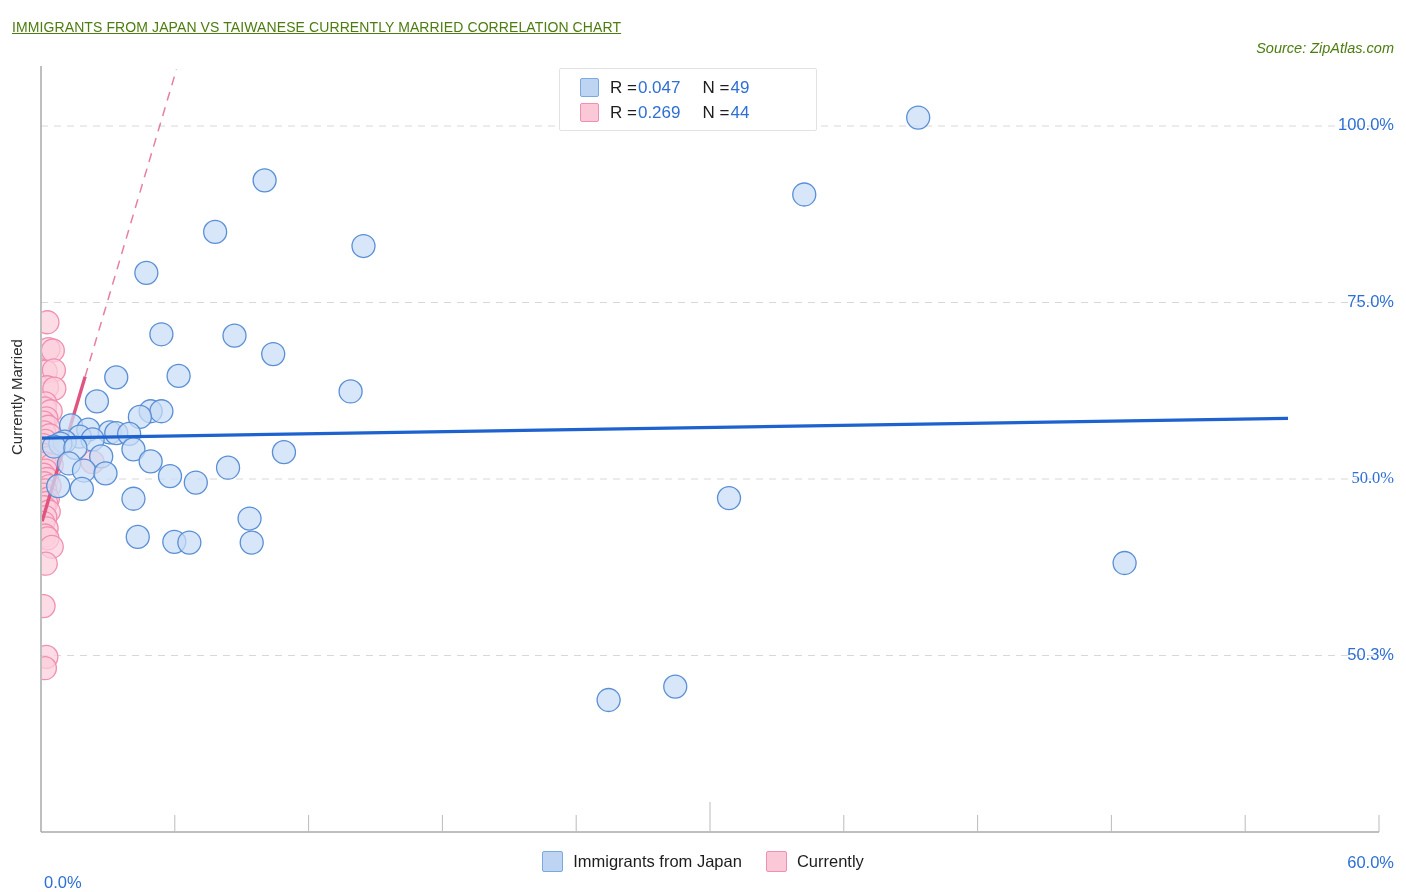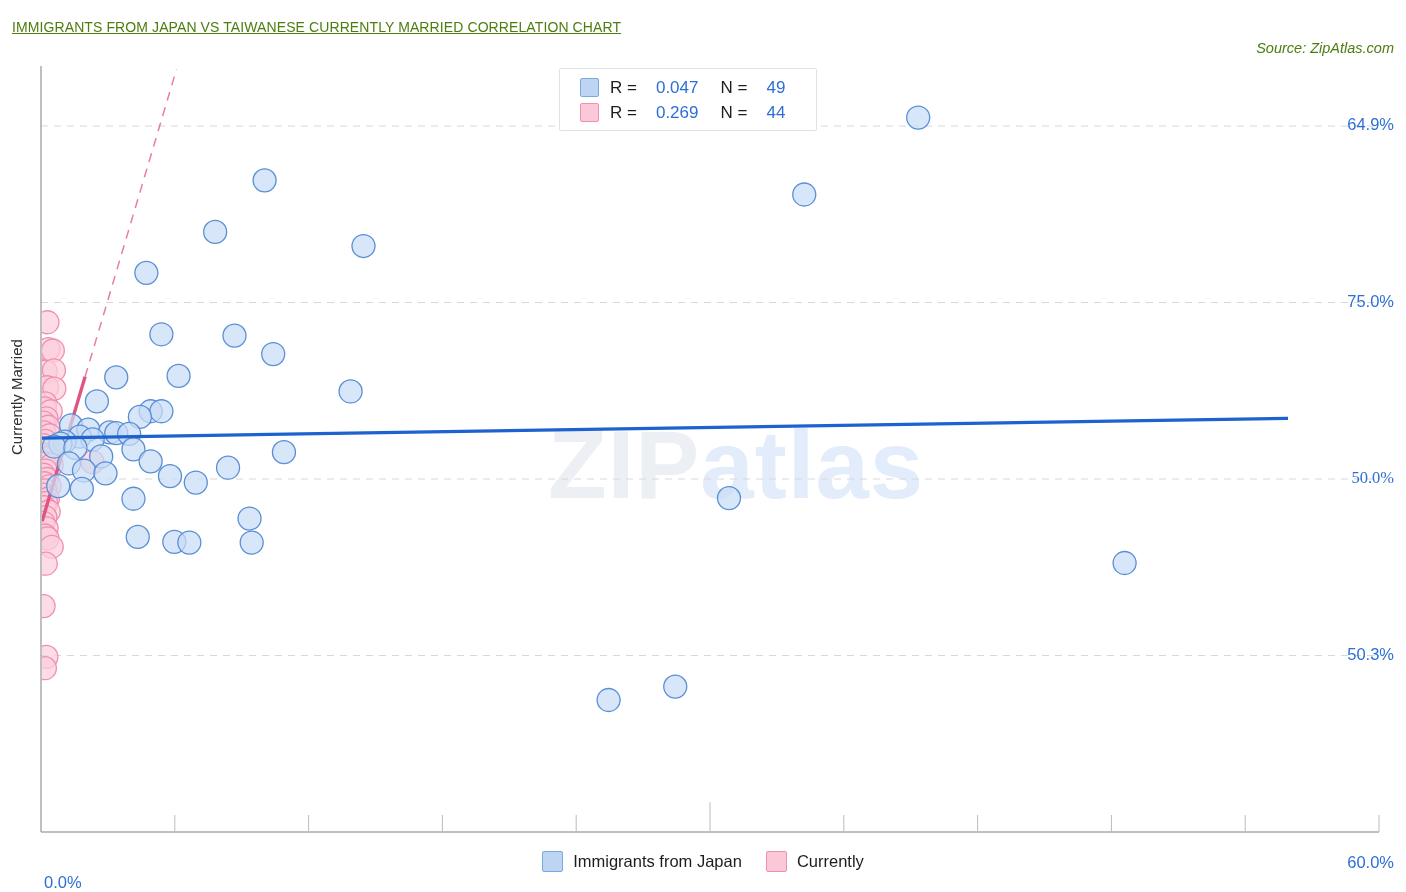--- a/index.html
+++ b/index.html
@@ -91,21 +91,21 @@
   .swatch {
     width: 17px;
     height: 17px;
     border-radius: 2px;
     margin-right: 11px;
     flex: 0 0 auto;
   }
   .sw-blue { background: #bdd4f2; border: 1px solid #7aa8e0; }
   .sw-pink { background: #fbc8d8; border: 1px solid #f08fb0; }
   .lbl { color: #1d1d1d; }
-  .val { color: #2d6fd4; margin-left: 19px; }
+  .val { color: #2d6fd4; margin-left: 1px; }
   .gap { display: inline-block; width: 22px; }
 
   .botlegend {
     position: absolute;
     left: 0;
     right: 0;
     top: 851px;
     display: flex;
     justify-content: center;
     align-items: center;
@@ -130,21 +130,20 @@
   .wm-atlas { color: #e2ecfa; }
 </style>
 </head>
 <body>
 
 <div id="chart-root">
 
   <div class="title">IMMIGRANTS FROM JAPAN VS TAIWANESE CURRENTLY MARRIED CORRELATION CHART</div>
   <div class="source">Source: ZipAtlas.com</div>
 
-  <div class="watermark"><span class="wm-zip">ZIP</span><span class="wm-atlas">atlas</span></div>
 
   <div class="ylabel">Currently Married</div>
 
   <svg class="plot" id="plot-svg" width="1406" height="892">
       <line x1="41" y1="126.0092165898617" x2="1379" y2="126.0092165898617" stroke="#d8d8d8" stroke-width="1" stroke-dasharray="7,6"></line>
       <line x1="41" y1="302.50691244239636" x2="1379" y2="302.50691244239636" stroke="#d8d8d8" stroke-width="1" stroke-dasharray="7,6"></line>
       <line x1="41" y1="479.00460829493085" x2="1379" y2="479.00460829493085" stroke="#d8d8d8" stroke-width="1" stroke-dasharray="7,6"></line>
       <line x1="41" y1="655.5023041474655" x2="1379" y2="655.5023041474655" stroke="#d8d8d8" stroke-width="1" stroke-dasharray="7,6"></line>
       <line x1="41" y1="66" x2="41" y2="832" stroke="#aaa" stroke-width="1.5"></line>
       <line x1="41" y1="832" x2="1379" y2="832" stroke="#aaa" stroke-width="1.5"></line>
@@ -260,21 +259,21 @@
           <circle cx="189.35" cy="542.5437788018434" r="11.5" fill="#c7dcf5" fill-opacity="0.72" stroke="#5a8fd6" stroke-width="1.3"></circle>
           <circle cx="251.70000000000005" cy="542.5437788018434" r="11.5" fill="#c7dcf5" fill-opacity="0.72" stroke="#5a8fd6" stroke-width="1.3"></circle>
           <circle cx="1124.6" cy="563.0175115207373" r="11.5" fill="#c7dcf5" fill-opacity="0.72" stroke="#5a8fd6" stroke-width="1.3"></circle>
           <circle cx="675.25" cy="686.5658986175115" r="11.5" fill="#c7dcf5" fill-opacity="0.72" stroke="#5a8fd6" stroke-width="1.3"></circle>
           <circle cx="608.6" cy="699.9797235023042" r="11.5" fill="#c7dcf5" fill-opacity="0.72" stroke="#5a8fd6" stroke-width="1.3"></circle>
         </g>
         <line x1="41" y1="438.0571428571429" x2="1288" y2="418.28940092165897" stroke="#1d62cf" stroke-width="3.2"></line>
       </g>
     </svg>
 
-  <div class="ytick" id="ytick-0" style="top: 115.009px;">64.9%</div>
+  <div class="ytick" id="ytick-0" style="top: 115.009px;">100.0%</div>
   <div class="ytick" id="ytick-1" style="top: 291.507px;">75.0%</div>
   <div class="ytick" id="ytick-2" style="top: 468.005px; font-family: Liberation Serif, serif;">50.0%</div>
   <div class="ytick" id="ytick-3" style="top: 644.502px;">50.3%</div>
 
   <div class="xtick" id="x-min">0.0%</div>
   <div class="xtick" id="x-max">60.0%</div>
 
   <div class="statbox">
     <div class="statrow">
       <span class="swatch sw-blue"></span>

